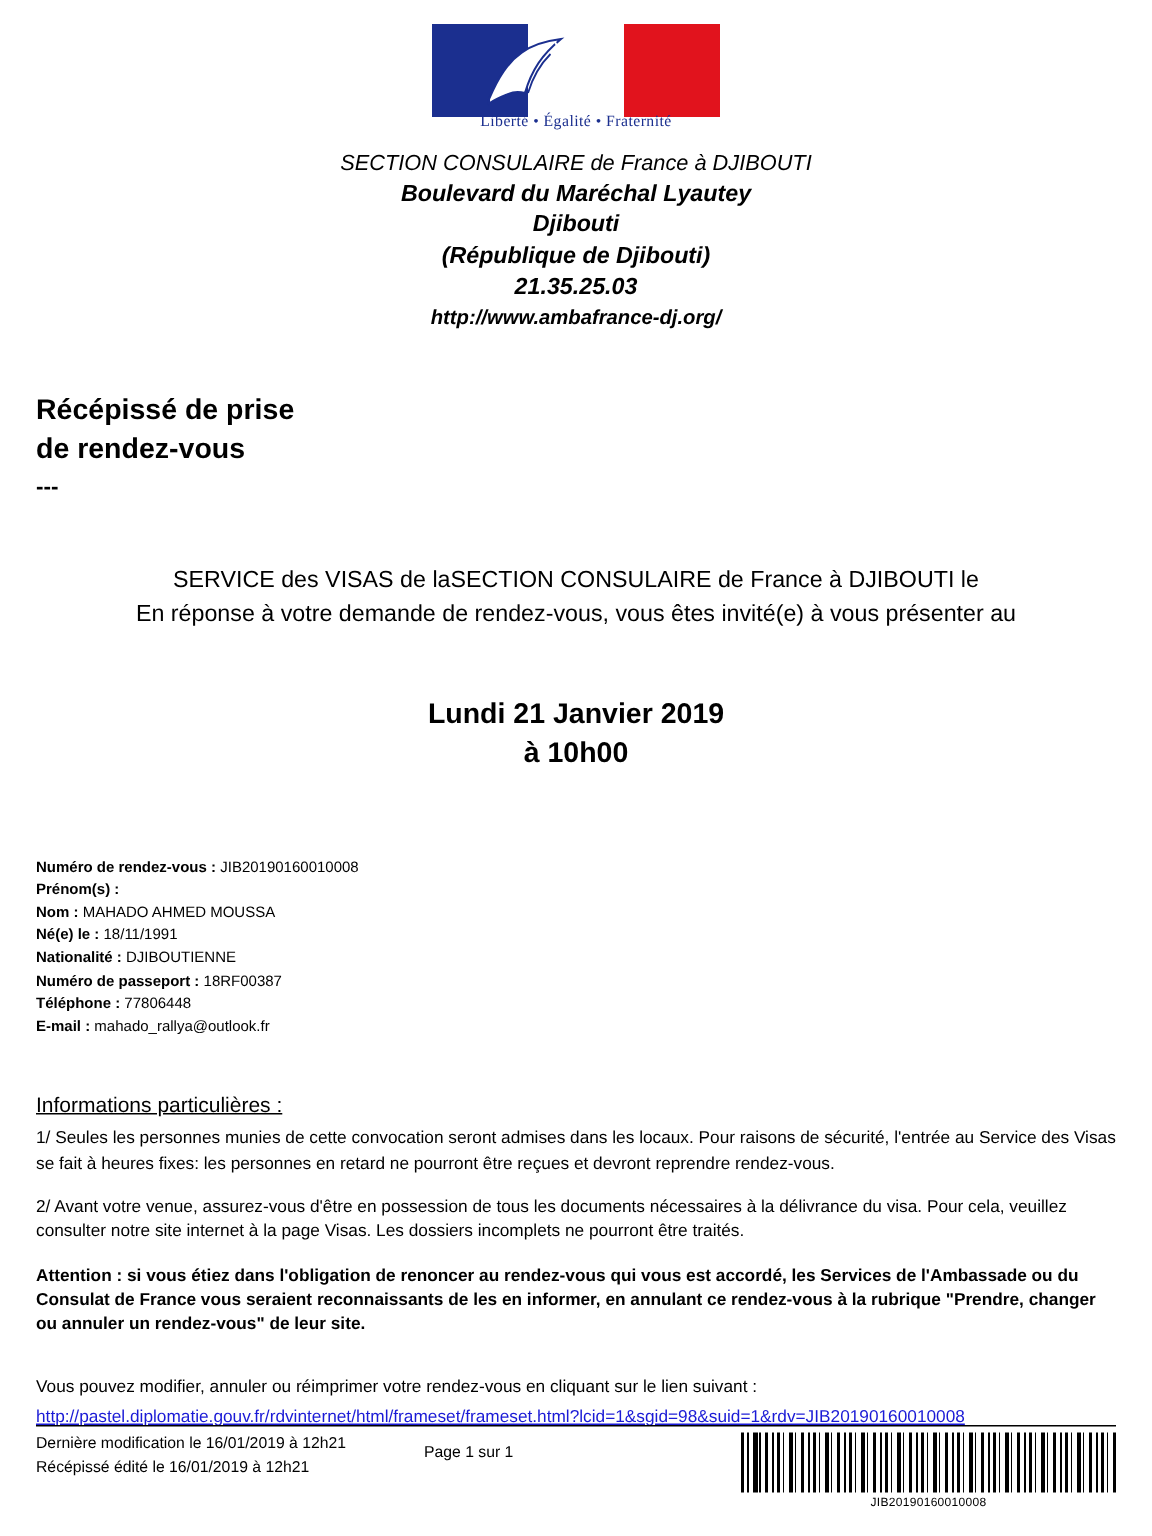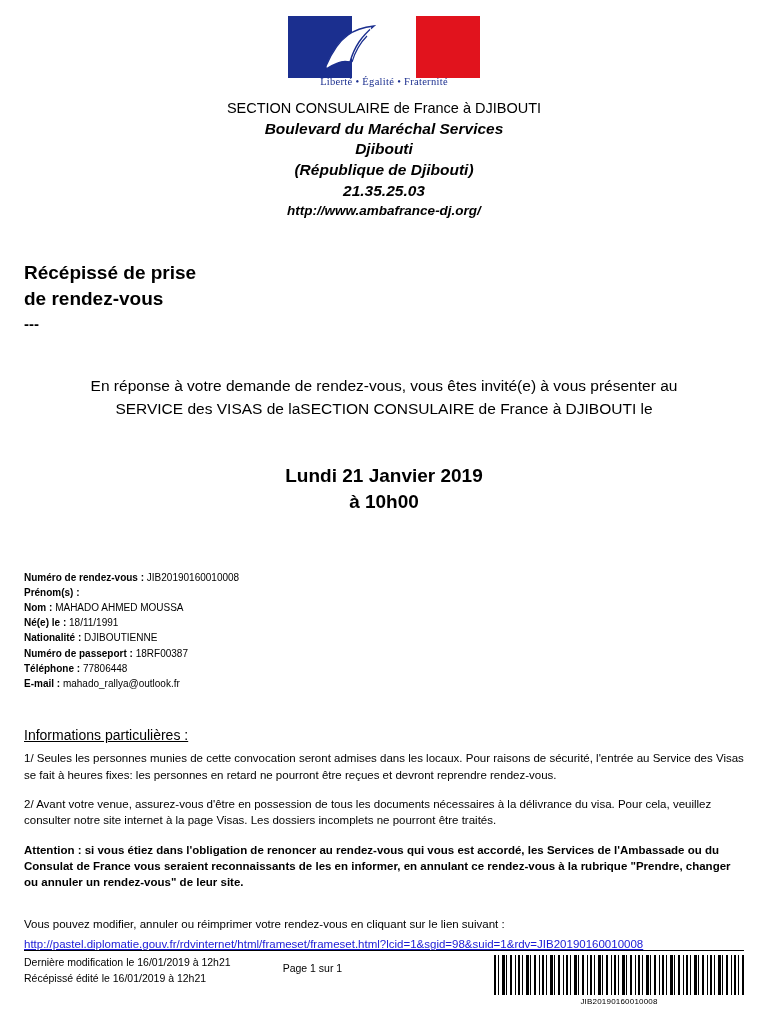--- a/index.html
+++ b/index.html
@@ -71,20 +71,21 @@
     margin-top: 2px;
     text-align: center;
     font-weight: 400;
   }
 
   .addr {
     text-align: center;
     line-height: 1.35;
   }
   .addr .l1 {
+    font-style: italic;
     font-size: 14.5px;
     margin-top: 4px;
   }
   .addr .l2, .addr .l3, .addr .l4, .addr .l5 {
     font-style: italic;
     font-weight: bold;
     font-size: 15.5px;
   }
   .addr .l6 {
     font-style: italic;
@@ -221,36 +222,36 @@
         <path d="M4 44 C10 30 16 20 26 13 C34 7 44 5 52 4 C46 9 41 14 37 20 C33 26 30 33 28 40 C24 39 20 39 16 41 C11 43 7 45 4 47 Z" fill="#ffffff" stroke="#1b2f8f" stroke-width="1.4"></path>
         <path d="M30 40 C33 30 38 21 45 14" fill="none" stroke="#1b2f8f" stroke-width="1.2"></path>
         <path d="M48 6 C52 12 54 20 53 28" fill="none" stroke="#ffffff" stroke-width="1.3"></path>
       </svg>
       <div class="motto">Liberté • Égalité • Fraternité</div>
     </div>
   </div>
 
   <div class="addr">
     <div class="l1">SECTION CONSULAIRE de France à DJIBOUTI</div>
-    <div class="l2">Boulevard du Maréchal Services</div>
+    <div class="l2">Boulevard du Maréchal Lyautey</div>
     <div class="l3">Djibouti</div>
     <div class="l4">(République de Djibouti)</div>
     <div class="l5">21.35.25.03</div>
     <div class="l6">http://www.ambafrance-dj.org/</div>
   </div>
 
   <div class="doc-title">
     <div>Récépissé de prise</div>
     <div>de rendez-vous</div>
     <span class="dashes">---</span>
   </div>
 
   <div class="intro">
+    <div>SERVICE des VISAS de laSECTION CONSULAIRE de France à DJIBOUTI le</div>
     <div>En réponse à votre demande de rendez-vous, vous êtes invité(e) à vous présenter au</div>
-    <div>SERVICE des VISAS de laSECTION CONSULAIRE de France à DJIBOUTI le</div>
   </div>
 
   <div class="appt">
     <div>Lundi 21 Janvier 2019</div>
     <div>à 10h00</div>
   </div>
 
   <div class="fields">
     <div class="row">
       <span class="lbl">Numéro de rendez-vous :</span>

